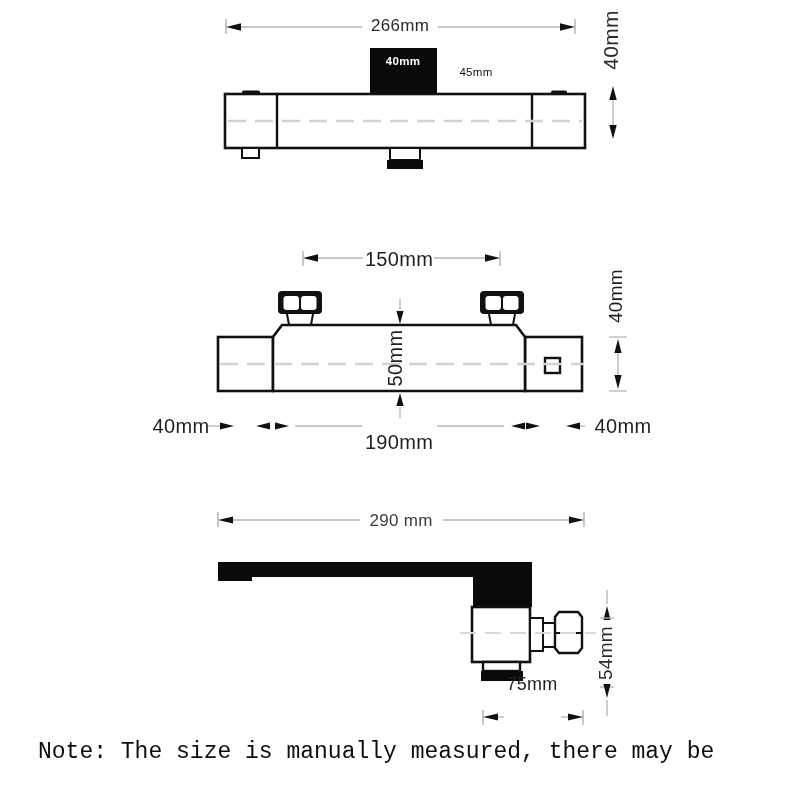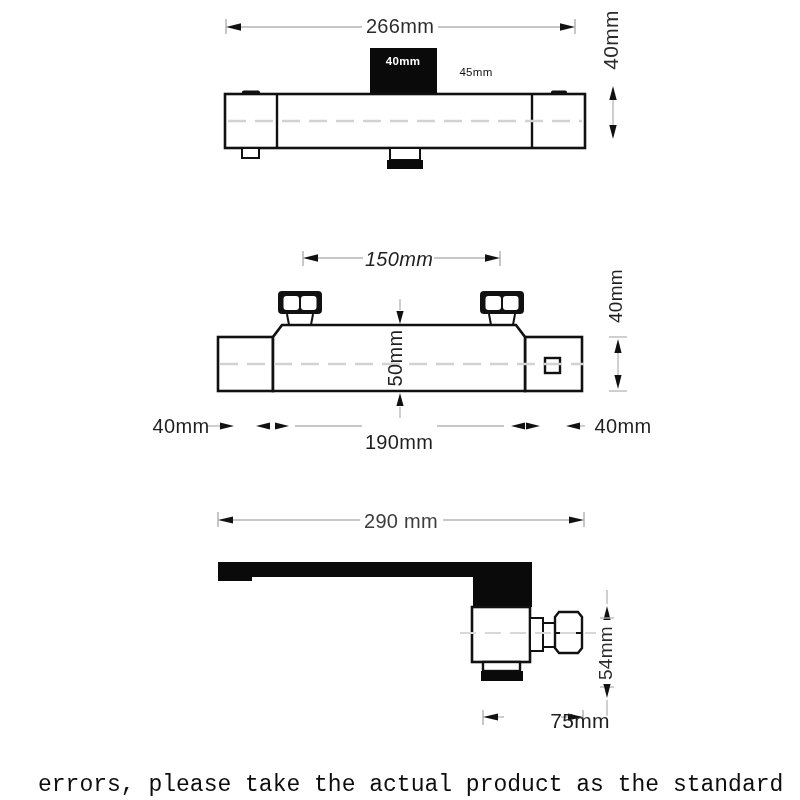--- a/index.html
+++ b/index.html
@@ -13,33 +13,33 @@
   svg.linework{position:absolute;left:0;top:0;}
   .lbl{
     position:absolute;
     transform:translate(-50%,-50%);
     font-family:"Liberation Sans", sans-serif;
     color:#1f1f1f;
     white-space:nowrap;
     letter-spacing:0.3px;
   }
   .rot{transform:translate(-50%,-50%) rotate(-90deg);}
-  #lbl-266{left:400px;top:26px;font-size:20px;color:#2b2b2b;}
+  #lbl-266{left:400px;top:26px;font-size:17px;color:#2b2b2b;}
   #lbl-40-top{left:611px;top:40px;font-size:21px;color:#2b2b2b;}
   #lbl-40-handle{left:403px;top:61px;font-size:11.5px;font-weight:bold;color:#ffffff;}
   #lbl-45-handle{left:464px;top:72px;font-size:11.5px;color:#111111;margin-left:12px;}
-  #lbl-150{left:399px;top:259px;font-size:20px;font-style:italic;}
+  #lbl-150{left:399px;top:259px;font-size:20px;}
   #lbl-40-midright{left:616px;top:296px;font-size:19px;}
   #lbl-50{left:395px;top:358px;font-size:20px;}
   #lbl-40-left{left:181px;top:426px;font-size:20px;}
   #lbl-190{left:399px;top:426px;font-size:20px;margin-top:16px;}
   #lbl-40-right{left:623px;top:426px;font-size:20px;}
-  #lbl-290{left:401px;top:521px;font-size:20px;color:#3c3c3c;}
+  #lbl-290{left:401px;top:521px;font-size:17px;color:#3c3c3c;}
   #lbl-54{left:606px;top:653px;font-size:19px;color:#2b2b2b;}
-  #lbl-75{left:532px;top:721px;font-size:21px;margin-left:48px;}
+  #lbl-75{left:532px;top:684px;font-size:18px;}
   .note{
     position:absolute;left:38px;top:736px;
     font-family:"Liberation Mono", monospace;
     font-size:23px;line-height:33px;color:#0d0d0d;
     white-space:pre;
   }
 </style>
 </head>
 <body>
 
@@ -189,15 +189,15 @@
   <div class="lbl rot" id="lbl-40-midright">40mm</div>
   <div class="lbl rot" id="lbl-50">50mm</div>
   <div class="lbl" id="lbl-40-left">40mm</div>
   <div class="lbl" id="lbl-190">190mm</div>
   <div class="lbl" id="lbl-40-right">40mm</div>
 
   <div class="lbl" id="lbl-290">290 mm</div>
   <div class="lbl rot" id="lbl-54">54mm</div>
   <div class="lbl" id="lbl-75">75mm</div>
 
-  <div class="note"><br><span>errors, please take the actual product as the standard</span></div>
+  <div class="note"><span>Note: The size is manually measured, there may be</span><br></div>
 
 </div>
 
 </body></html>

